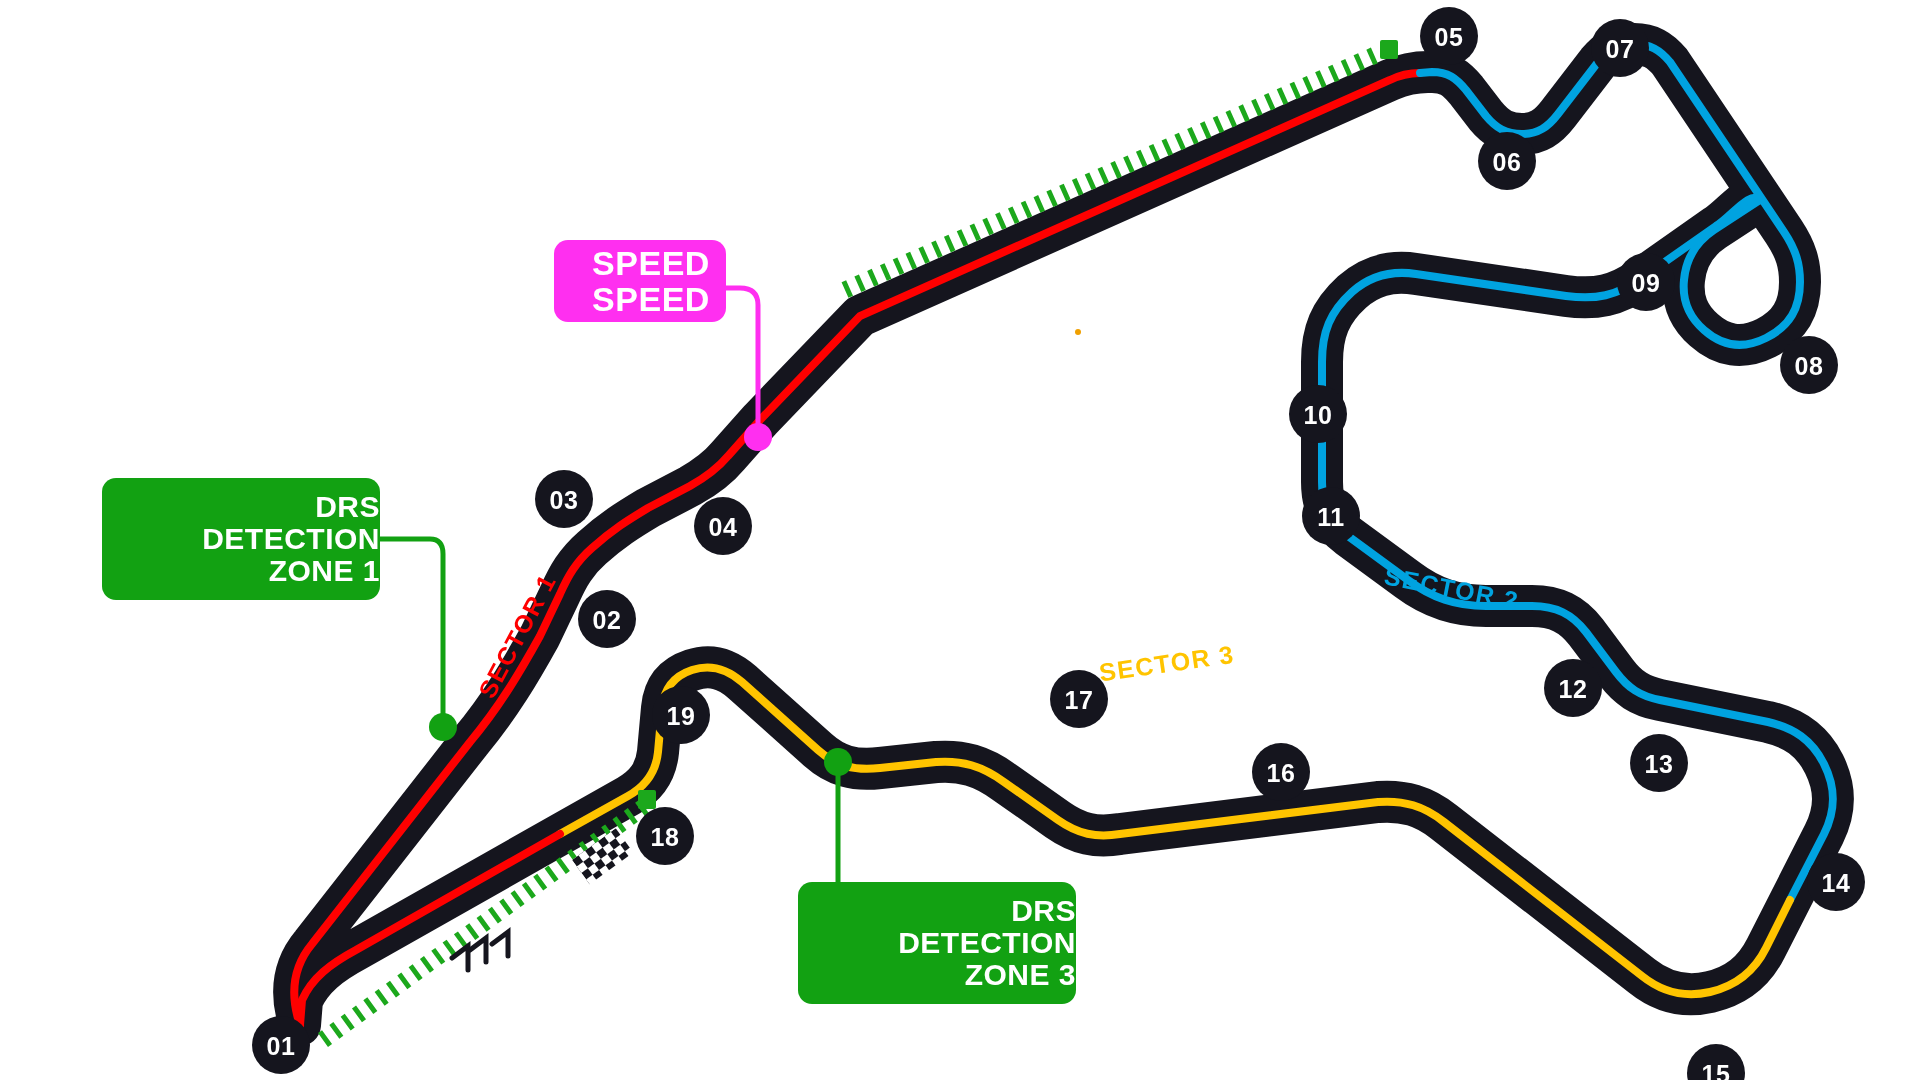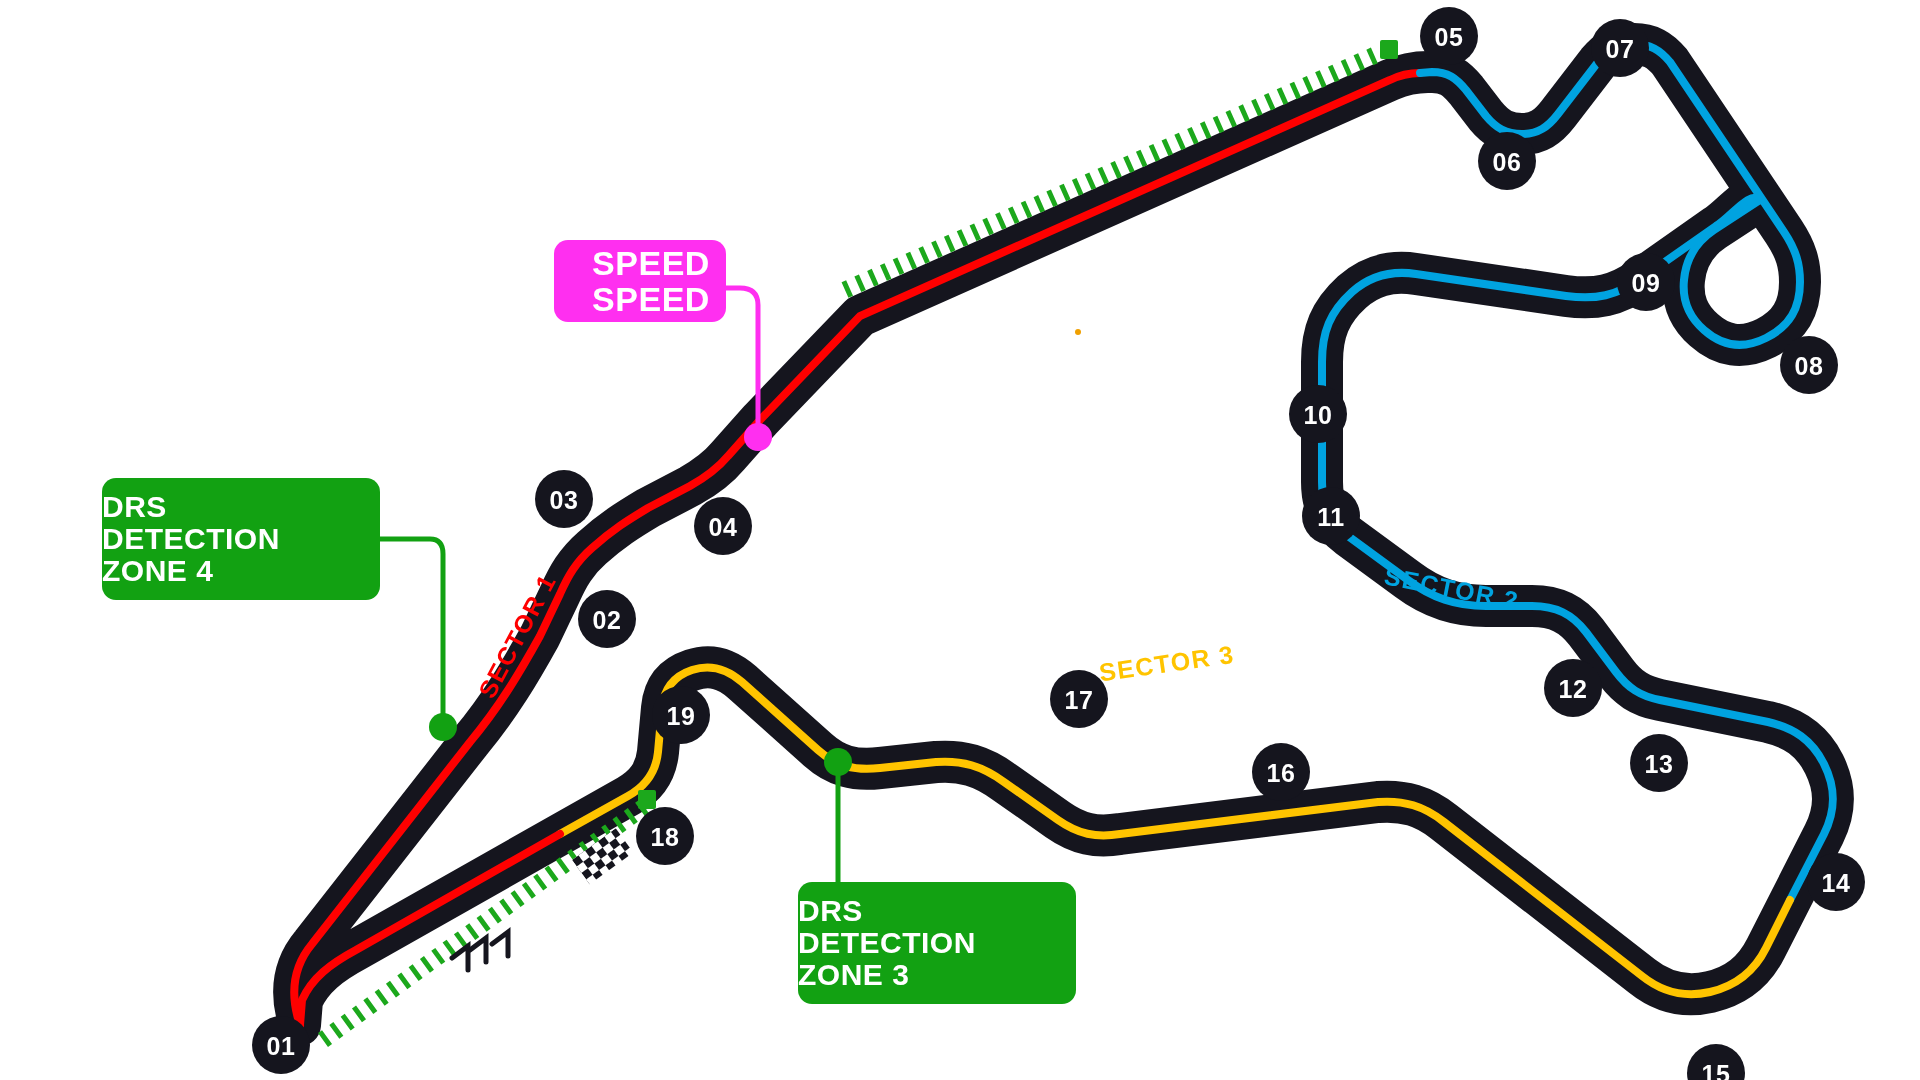--- a/index.html
+++ b/index.html
@@ -25,21 +25,21 @@
   .callout {
     position: absolute;
     border-radius: 14px;
     color: #ffffff;
     font-weight: 700;
     text-align: center;
     letter-spacing: 0.5px;
     line-height: 1.06;
     display: flex;
     flex-direction: column;
-    align-items: flex-start;
+    align-items: flex-end;
     justify-content: center;
     font-family: "Liberation Sans", sans-serif;
   }
   .callout .line { display: block; white-space: nowrap; }
   #drs-zone-1-label {
     left: 102px; top: 478px;
     width: 278px; height: 122px;
     font-size: 30px;
   }
   #drs-zone-2-label {
@@ -305,21 +305,21 @@
         <circle cx="665" cy="836" r="29" fill="#15151e"></circle>
         <text x="665" y="837" class="turn-marker-text">18</text>
         <circle cx="681" cy="715" r="29" fill="#15151e"></circle>
         <text x="681" y="716" class="turn-marker-text">19</text>
       </g>
   </svg>
 
   <div class="callout" id="drs-zone-1-label" style="background:#12a112;">
     <span class="line">DRS</span>
     <span class="line">DETECTION</span>
-    <span class="line">ZONE 4</span>
+    <span class="line">ZONE 1</span>
   </div>
 
   <div class="callout" id="drs-zone-2-label" style="background:#12a112;">
     <span class="line">DRS</span>
     <span class="line">DETECTION</span>
     <span class="line">ZONE 3</span>
   </div>
 
   <div class="callout" id="speed-trap-label" style="background:#ff2ff0;">
     <span class="line">SPEED</span>

